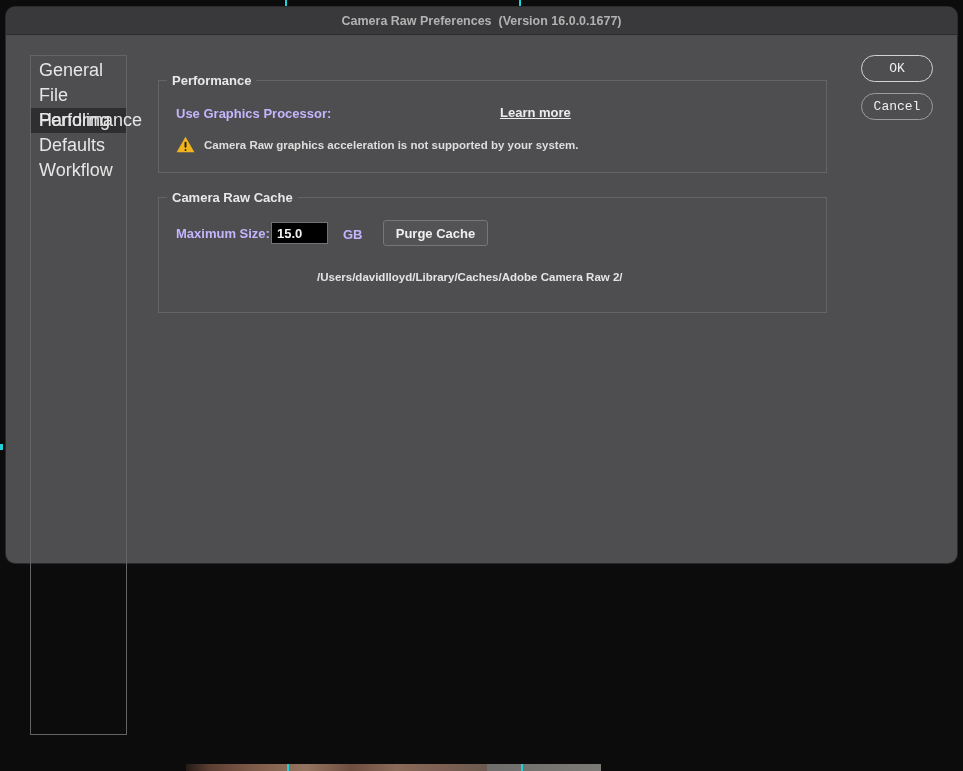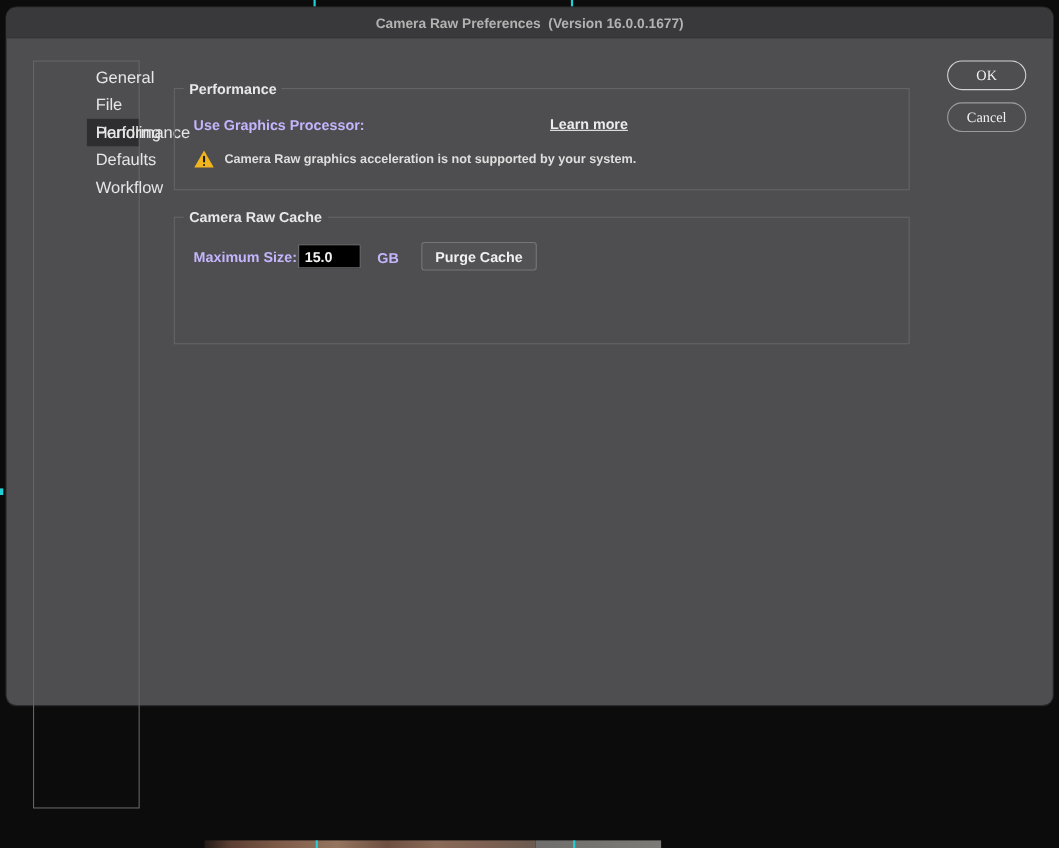--- a/index.html
+++ b/index.html
@@ -17,48 +17,48 @@
     position: absolute; left: 186px; top: 764px; width: 301px; height: 7px;
     background: linear-gradient(90deg, #241a16 0%, #5c3f33 8%, #7d5a48 22%,
       #95755f 40%, #6e4e40 55%, #8a6a58 70%, #7c6052 85%, #6b5a50 100%);
   }
   .bottom-gray {
     position: absolute; left: 487px; top: 764px; width: 114px; height: 7px;
     background: linear-gradient(90deg, #6f6e6c, #7b7a76);
   }
   
   .dialog {
-    position: absolute; left: 6px; top: 7px; width: 951px; height: 634px;
+    position: absolute; left: 6px; top: 7px; width: 951px; height: 556px;
     background: #4e4e50; border-radius: 9px;
     box-shadow: 0 0 0 1px #2a2a2c;
   }
   .titlebar {
     position: absolute; left: 0; top: 0; width: 100%; height: 28px;
     background: #39393b; border-radius: 9px 9px 0 0;
     border-bottom: 1px solid #2c2c2e;
     display: flex; align-items: center; justify-content: center;
   }
   .titlebar span {
     font-size: 12.5px; font-weight: 700; color: #b2b2b2; white-space: pre;
   }
   
   .sidebar {
     position: absolute; left: 24px; top: 48px; width: 97px; height: 680px;
     border: 1px solid #646466; padding-top: 2px;
   }
   .side-item {
     height: 25px; line-height: 25px; padding-left: 8px;
-    font-size: 15px; color: #e6e6e6; cursor: default; margin-left: 48px;
+    font-size: 18px; color: #e6e6e6; cursor: default;
   }
   .side-item.selected { background: #2e2e30; }
   
   .pill {
     position: absolute; left: 855px; width: 72px; height: 27px;
     border-radius: 14px; background: transparent;
-    color: #f0f0f0; font-size: 13px; font-family: Liberation Serif, serif;
+    color: #f0f0f0; font-size: 13px; font-family: Liberation Mono, monospace;
     display: flex; align-items: center; justify-content: center; cursor: pointer;
   }
   .pill.ok { top: 48px; border: 1.5px solid #d2d2d2; }
   .pill.cancel { top: 86px; border: 1.5px solid #9c9c9e; }
   
   .groupbox {
     position: absolute; left: 152px; width: 669px;
     border: 1px solid #646466;
   }
   .groupbox.performance { top: 73px; height: 93px; }
@@ -155,15 +155,16 @@
   <div class="groupbox cache">
     <div class="legend">Camera Raw Cache</div>
 
     <div class="row" style="left:17px; top:28px;">
       <span class="lbl">Maximum Size:</span>
     </div>
     <input class="size-input" type="text" value="15.0" style="">
     <span class="lbl gb">GB</span>
     <div class="btn purge">Purge Cache</div>
 
+    <span class="path">/Users/davidlloyd/Library/Caches/Adobe Camera Raw 2/</span>
   </div>
 
 </div>
 
 </body></html>

